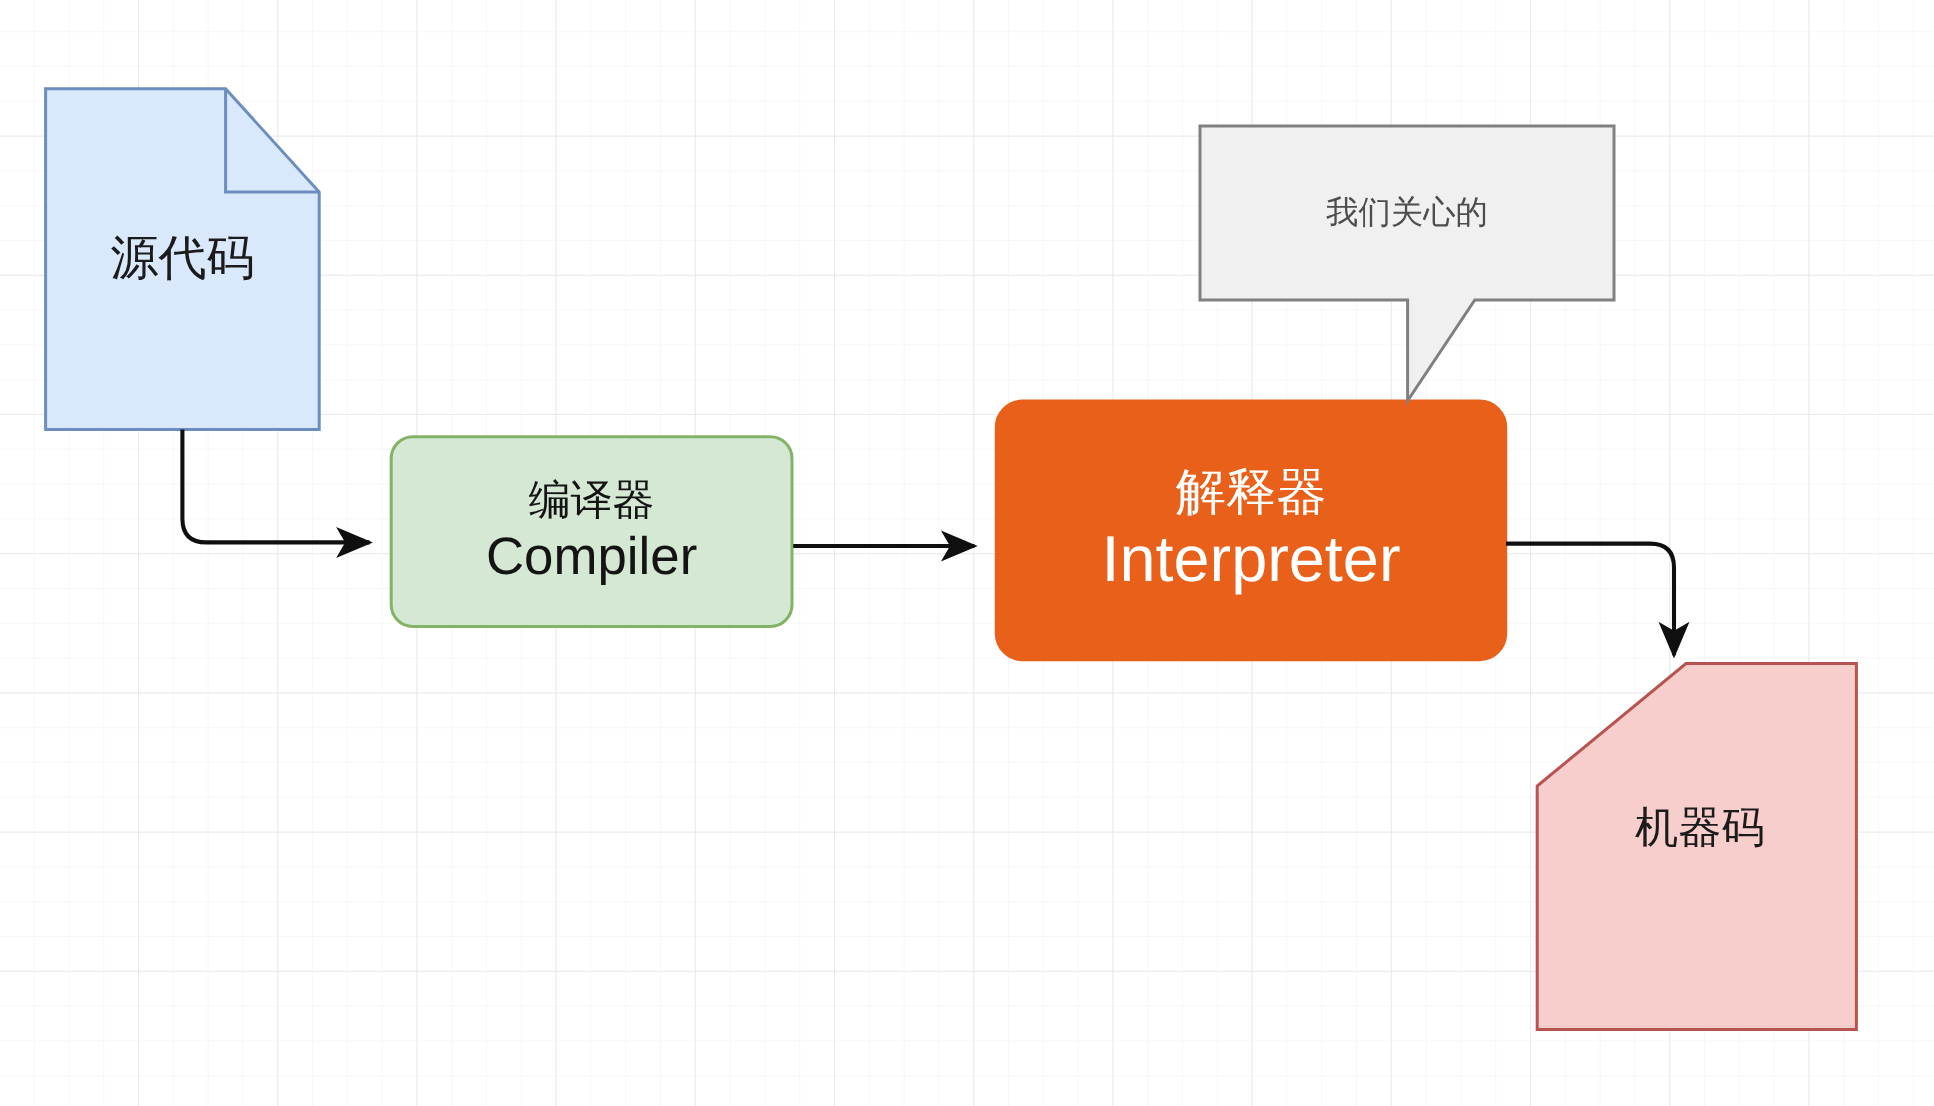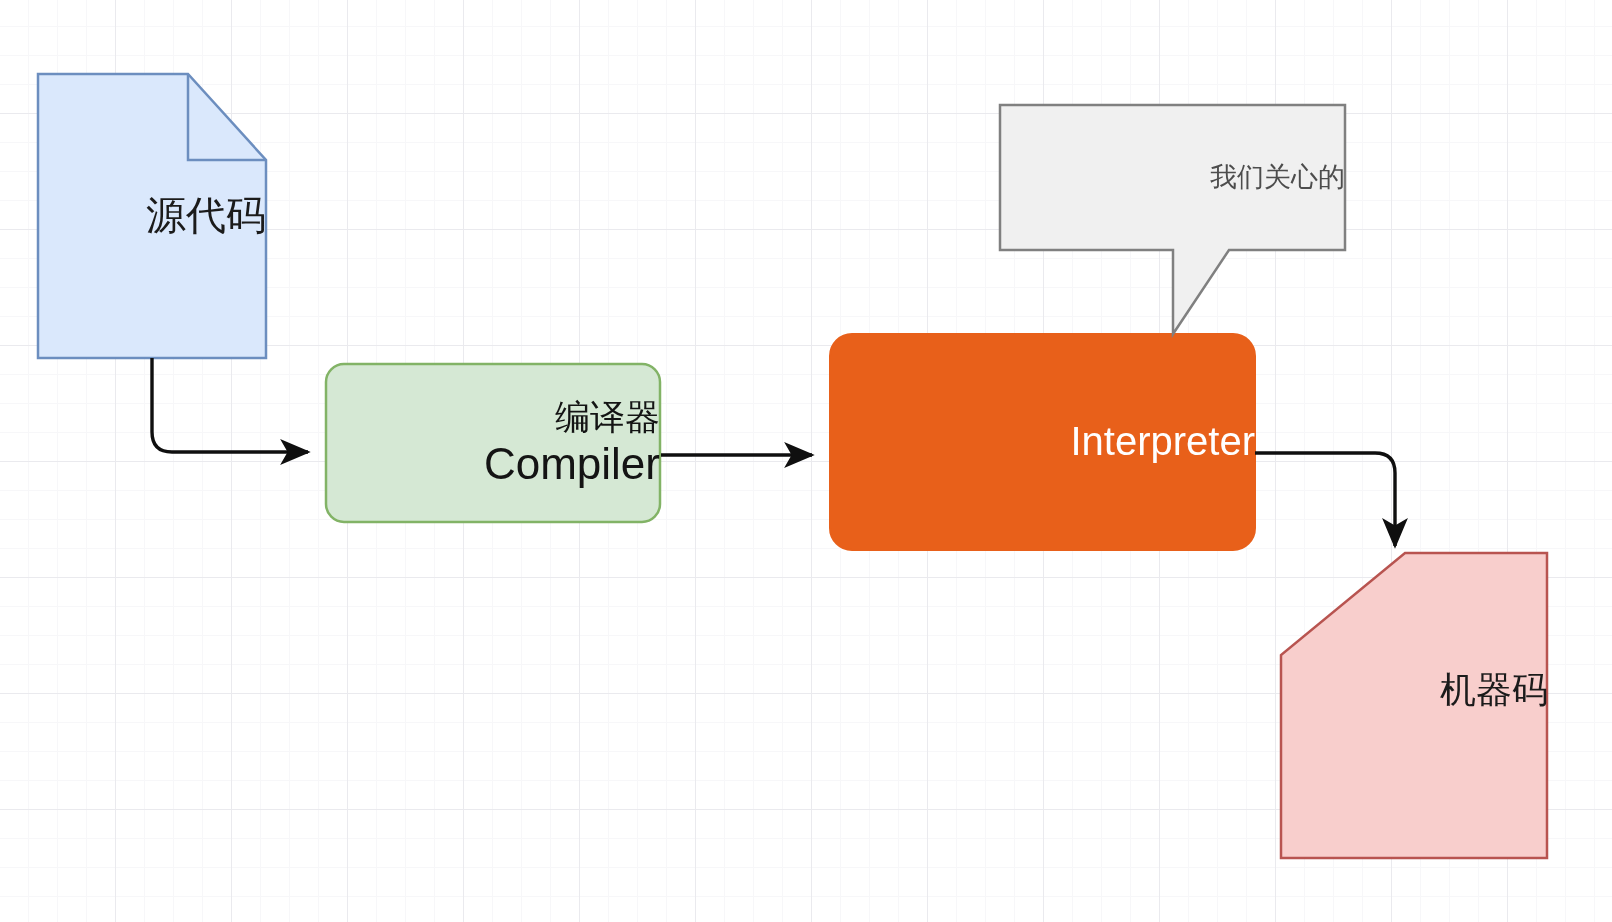--- a/index.html
+++ b/index.html
@@ -33,21 +33,21 @@
     position: absolute;
     left: 0;
     top: 0;
     width: 1612px;
     height: 922px;
   }
   .node-label {
     position: absolute;
     display: flex;
     flex-direction: column;
-    align-items: flex-end;
+    align-items: center;
     justify-content: center;
     text-align: center;
     pointer-events: none;
     line-height: 1.18;
   }
   .lbl-source {
     left: 38px;
     top: 74px;
     width: 228px;
     height: 284px;
@@ -64,21 +64,21 @@
   .lbl-compiler .line-cn { font-size: 35px; }
   .lbl-compiler .line-en { font-size: 44px; }
   .lbl-interp {
     left: 830px;
     top: 334px;
     width: 425px;
     height: 216px;
     color: #ffffff;
   }
   .lbl-interp .line-cn { font-size: 42px; }
-  .lbl-interp .line-en { font-size: 40px; }
+  .lbl-interp .line-en { font-size: 54px; }
   .lbl-machine {
     left: 1285px;
     top: 630px;
     width: 263px;
     height: 120px;
     font-size: 36px;
     color: #1b1b1b;
   }
   .lbl-callout {
     left: 1000px;
@@ -138,20 +138,21 @@
   <div class="node-label lbl-compiler">
     <span class="line-cn">编译器</span>
     <span class="line-en">Compiler</span>
   </div>
 
   <div class="node-label lbl-source">
     <span>源代码</span>
   </div>
 
   <div class="node-label lbl-interp">
+    <span class="line-cn">解释器</span>
     <span class="line-en">Interpreter</span>
   </div>
 
   <div class="node-label lbl-machine">
     <span>机器码</span>
   </div>
 
   <div class="node-label lbl-callout">
     <span>我们关心的</span>
   </div>

